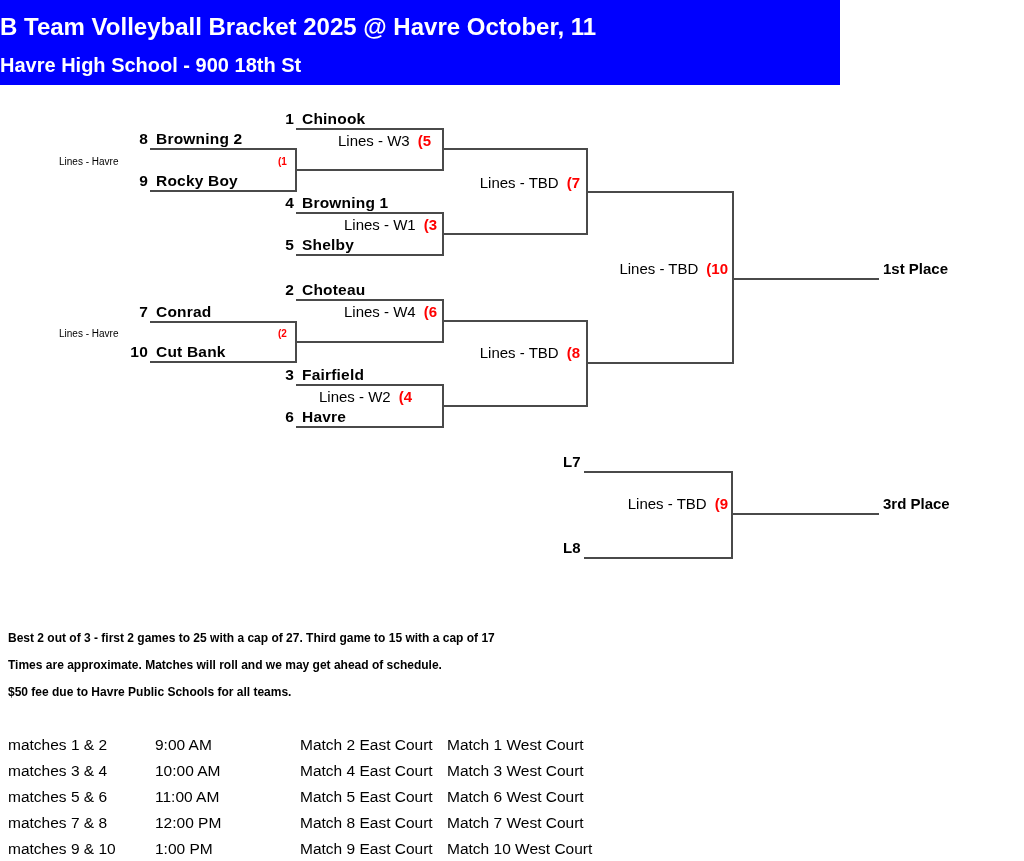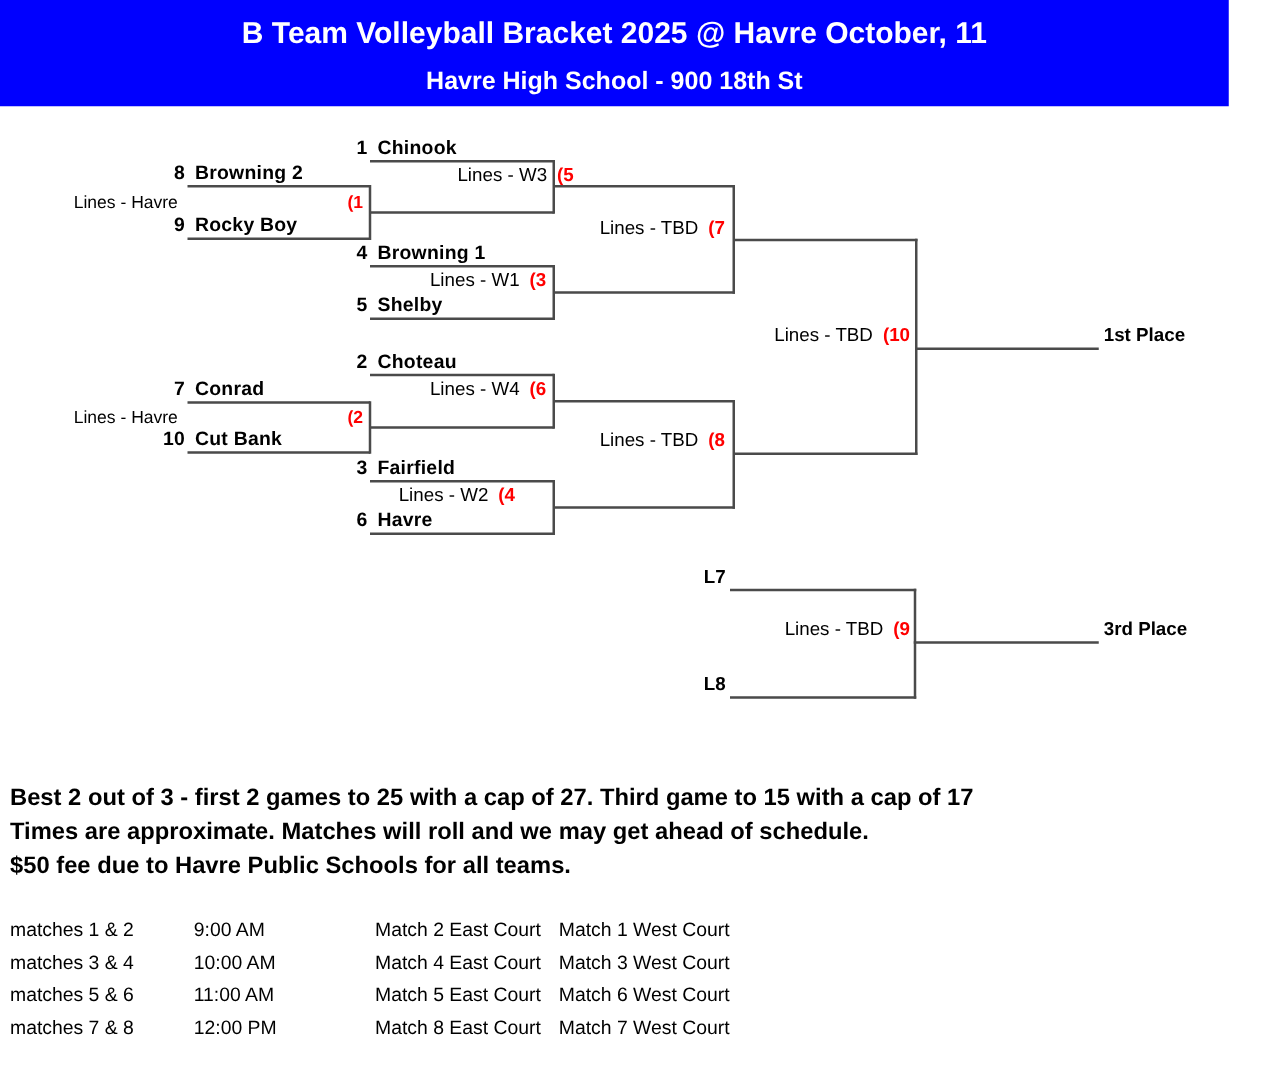--- a/index.html
+++ b/index.html
@@ -1,42 +1,42 @@
 <!DOCTYPE html>
 <html style="--header-bg: #0000ff; --header-text: #ffffff; --bracket-line: #4a4a4a; --match-number: #ff0000; --text: #000000;"><head>
 <meta charset="utf-8">
 <style>
   html,body{margin:0;padding:0;background:#fff;}
   .page{position:relative;width:1024px;height:861px;background:#fff;overflow:hidden;
         font-family:"Liberation Sans",sans-serif;color:#000;}
   
-  .header{position:absolute;left:0;top:0;width:983px;height:85px;
+  .header{position:absolute;left:0;top:0;width:840px;height:85px;
           background:var(--header-bg,#0000ff);color:var(--header-text,#fff);
-          font-weight:bold;text-align:center;}
+          font-weight:bold;text-align:left;}
   .header .t1{position:absolute;top:13px;left:0;width:100%;font-size:24px;line-height:28px;}
   .header .t2{position:absolute;top:51px;left:0;width:100%;font-size:20px;line-height:28px;}
   
   .hl{position:absolute;height:2px;background:var(--bracket-line,#4a4a4a);}
   .vl{position:absolute;width:2px;background:var(--bracket-line,#4a4a4a);}
   
   .team{position:absolute;display:flex;font-weight:bold;font-size:15.5px;line-height:17px;
         letter-spacing:.2px;white-space:nowrap;}
   .team.c1{left:104px;}
   .team.c2{left:250px;}
   .team .seed{display:inline-block;width:44px;text-align:right;}
   .team .tname{margin-left:8px;}
   
   .mlabel{position:absolute;display:flex;gap:8px;font-size:15px;line-height:17px;white-space:nowrap;}
   .mnum{color:var(--match-number,#f00);font-weight:bold;}
-  .lone{position:absolute;font-size:14px;line-height:17px;white-space:nowrap;}
+  .lone{position:absolute;font-size:10px;line-height:17px;white-space:nowrap;}
   .lone.red{color:var(--match-number,#f00);font-weight:bold;}
   
   .place,.lslot{position:absolute;font-weight:bold;font-size:15px;line-height:17px;white-space:nowrap;}
   
-  .note{position:absolute;left:8px;font-weight:bold;font-size:19px;line-height:17px;white-space:nowrap;}
+  .note{position:absolute;left:8px;font-weight:bold;font-size:12px;line-height:17px;white-space:nowrap;}
   
   .srow{position:absolute;left:8px;display:flex;font-size:15.5px;line-height:17px;white-space:nowrap;}
   .srow .c-m{width:147px;}
   .srow .c-t{width:145px;}
   .srow .c-e{width:147px;}
 </style>
 </head>
 <body>
 
 <div class="page">
@@ -125,21 +125,21 @@
 
   <div class="lslot" style="left:563px;top:453px">L7</div>
   <div class="lslot" style="left:563px;top:539px">L8</div>
 
   <div class="lone" style="left:59px;top:153px">Lines - Havre</div>
   <div class="lone red" style="left:278px;top:153px">(1</div>
 
   <div class="lone" style="left:59px;top:325px">Lines - Havre</div>
   <div class="lone red" style="left:278px;top:325px">(2</div>
 
-  <div class="mlabel" style="right:565px;top:132px">
+  <div class="mlabel" style="right:593px;top:132px">
     <span>Lines - W3</span>
     <span class="mnum">(5</span>
   </div>
 
   <div class="mlabel" style="right:587px;top:216px">
     <span>Lines - W1</span>
     <span class="mnum">(3</span>
   </div>
 
   <div class="mlabel" style="right:587px;top:303px">
@@ -196,14 +196,20 @@
     <span class="c-t">11:00 AM</span>
     <span class="c-e">Match 5 East Court</span>
     <span class="c-w">Match 6 West Court</span>
   </div>
   <div class="srow" style="top:814px">
     <span class="c-m">matches 7 &amp; 8</span>
     <span class="c-t">12:00 PM</span>
     <span class="c-e">Match 8 East Court</span>
     <span class="c-w">Match 7 West Court</span>
   </div>
+  <div class="srow" style="top:840px">
+    <span class="c-m">matches 9 &amp; 10</span>
+    <span class="c-t">1:00 PM</span>
+    <span class="c-e">Match 9 East Court</span>
+    <span class="c-w">Match 10 West Court</span>
+  </div>
 
 </div>
 
 </body></html>

